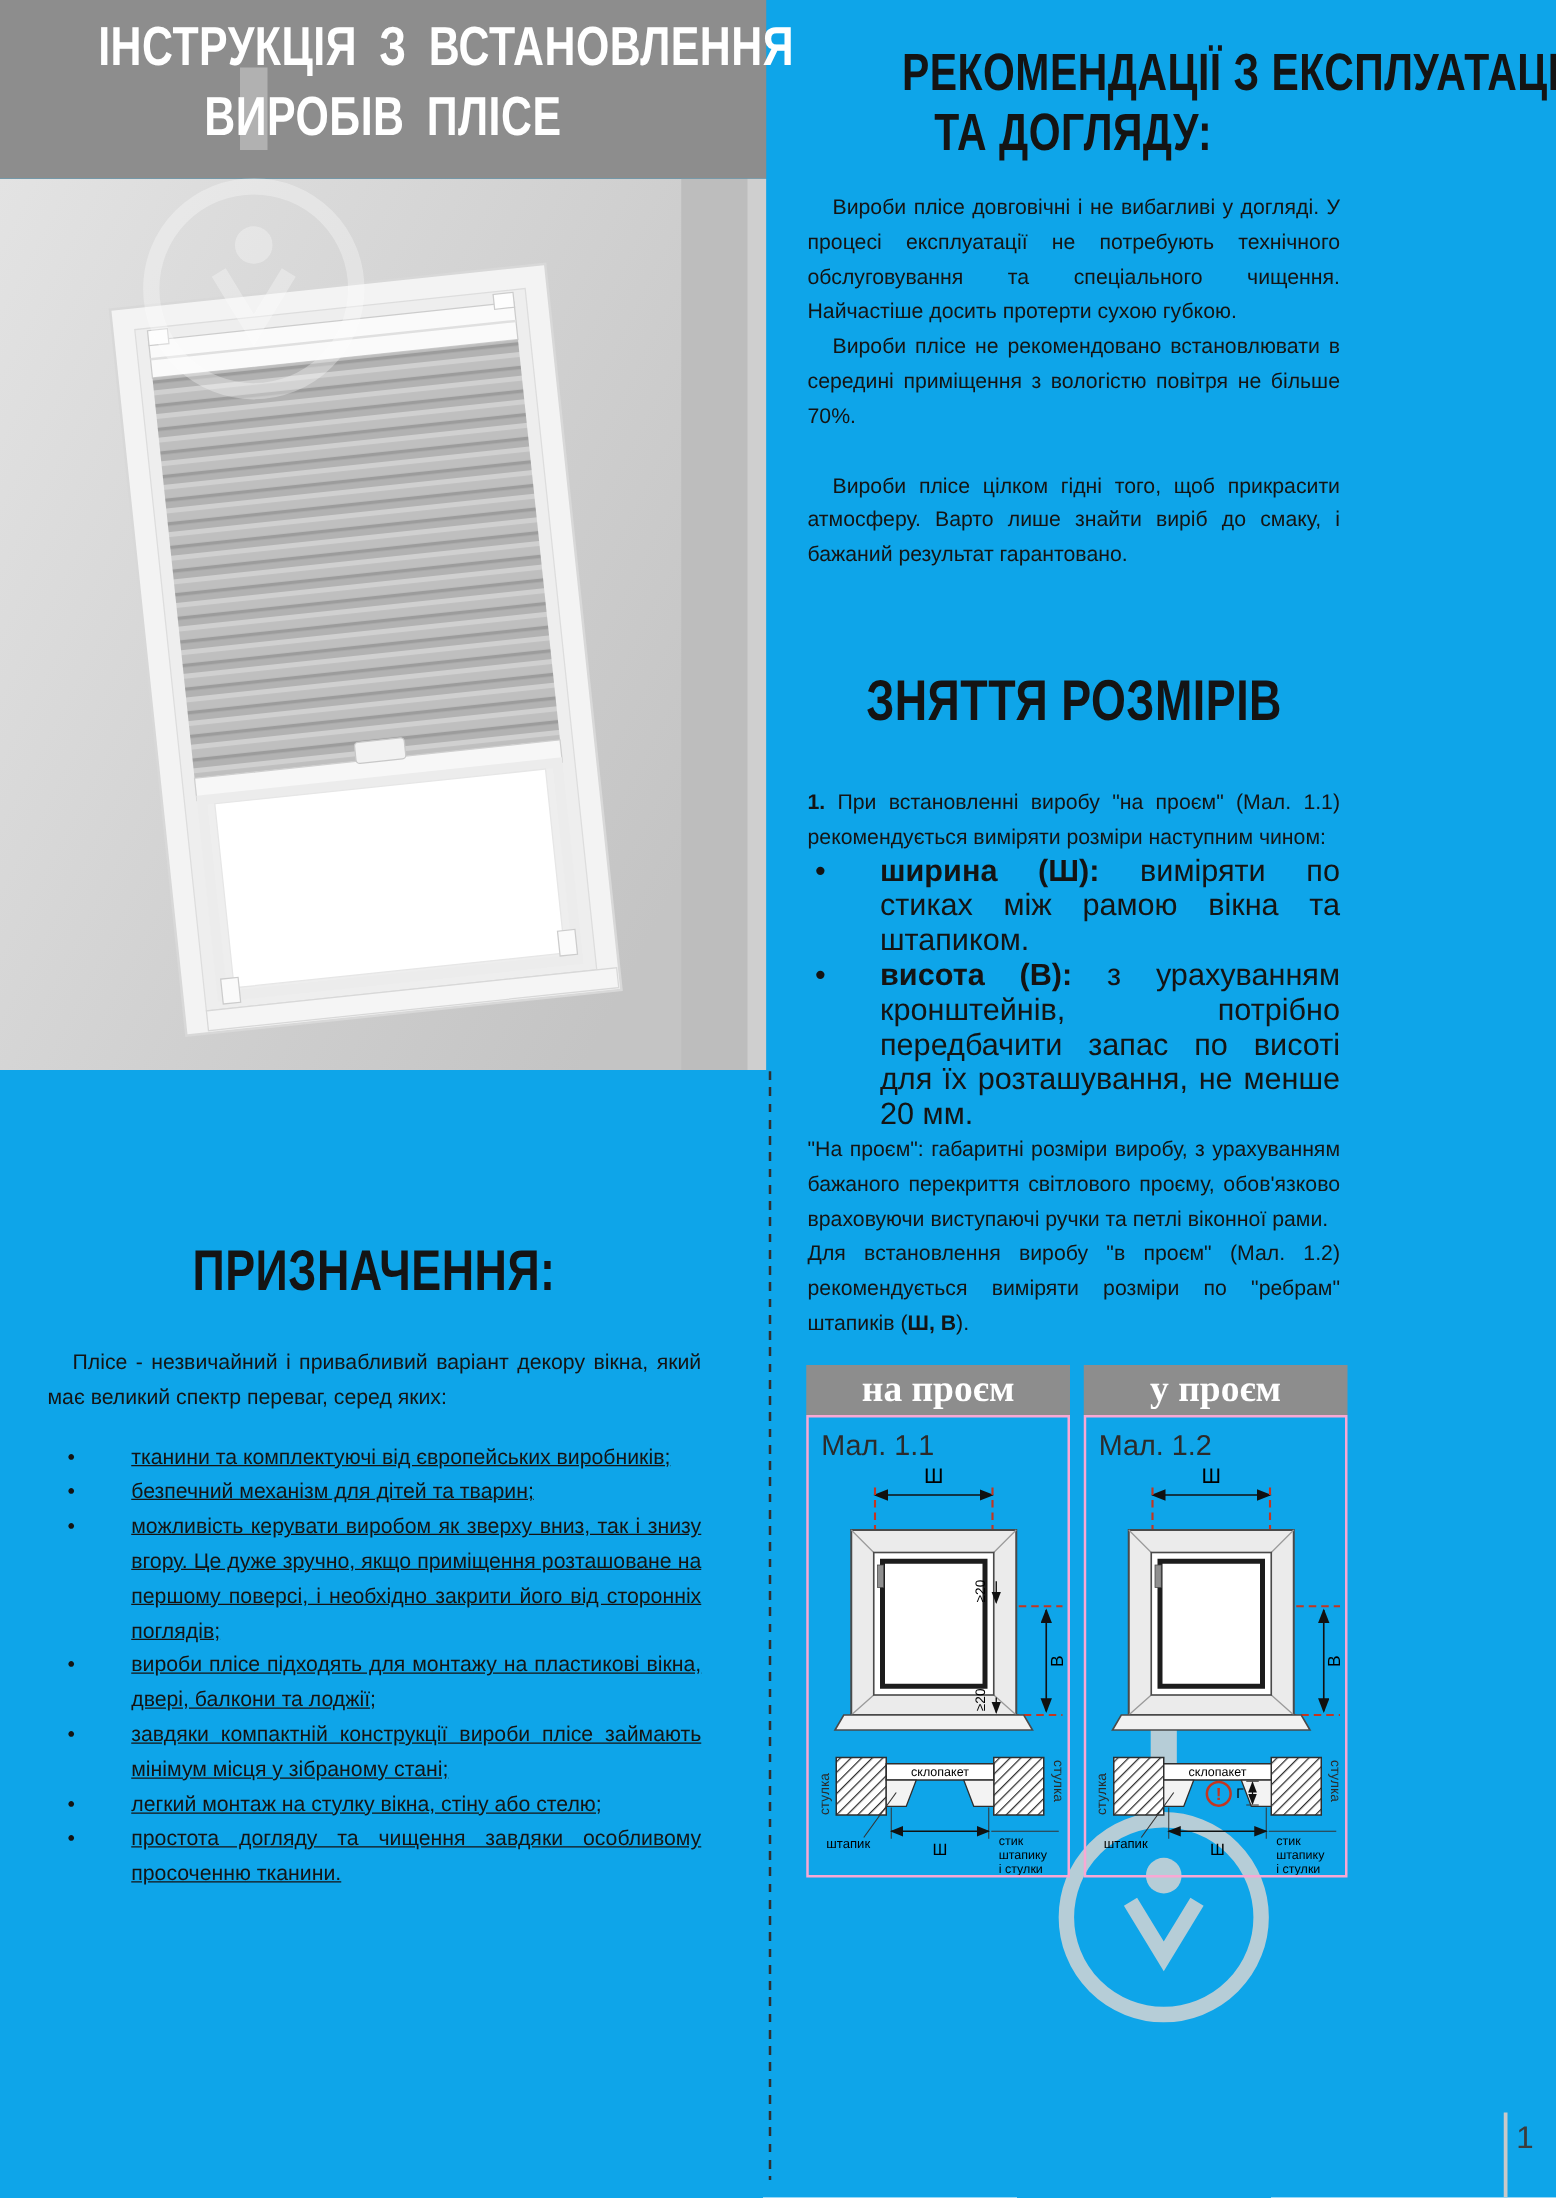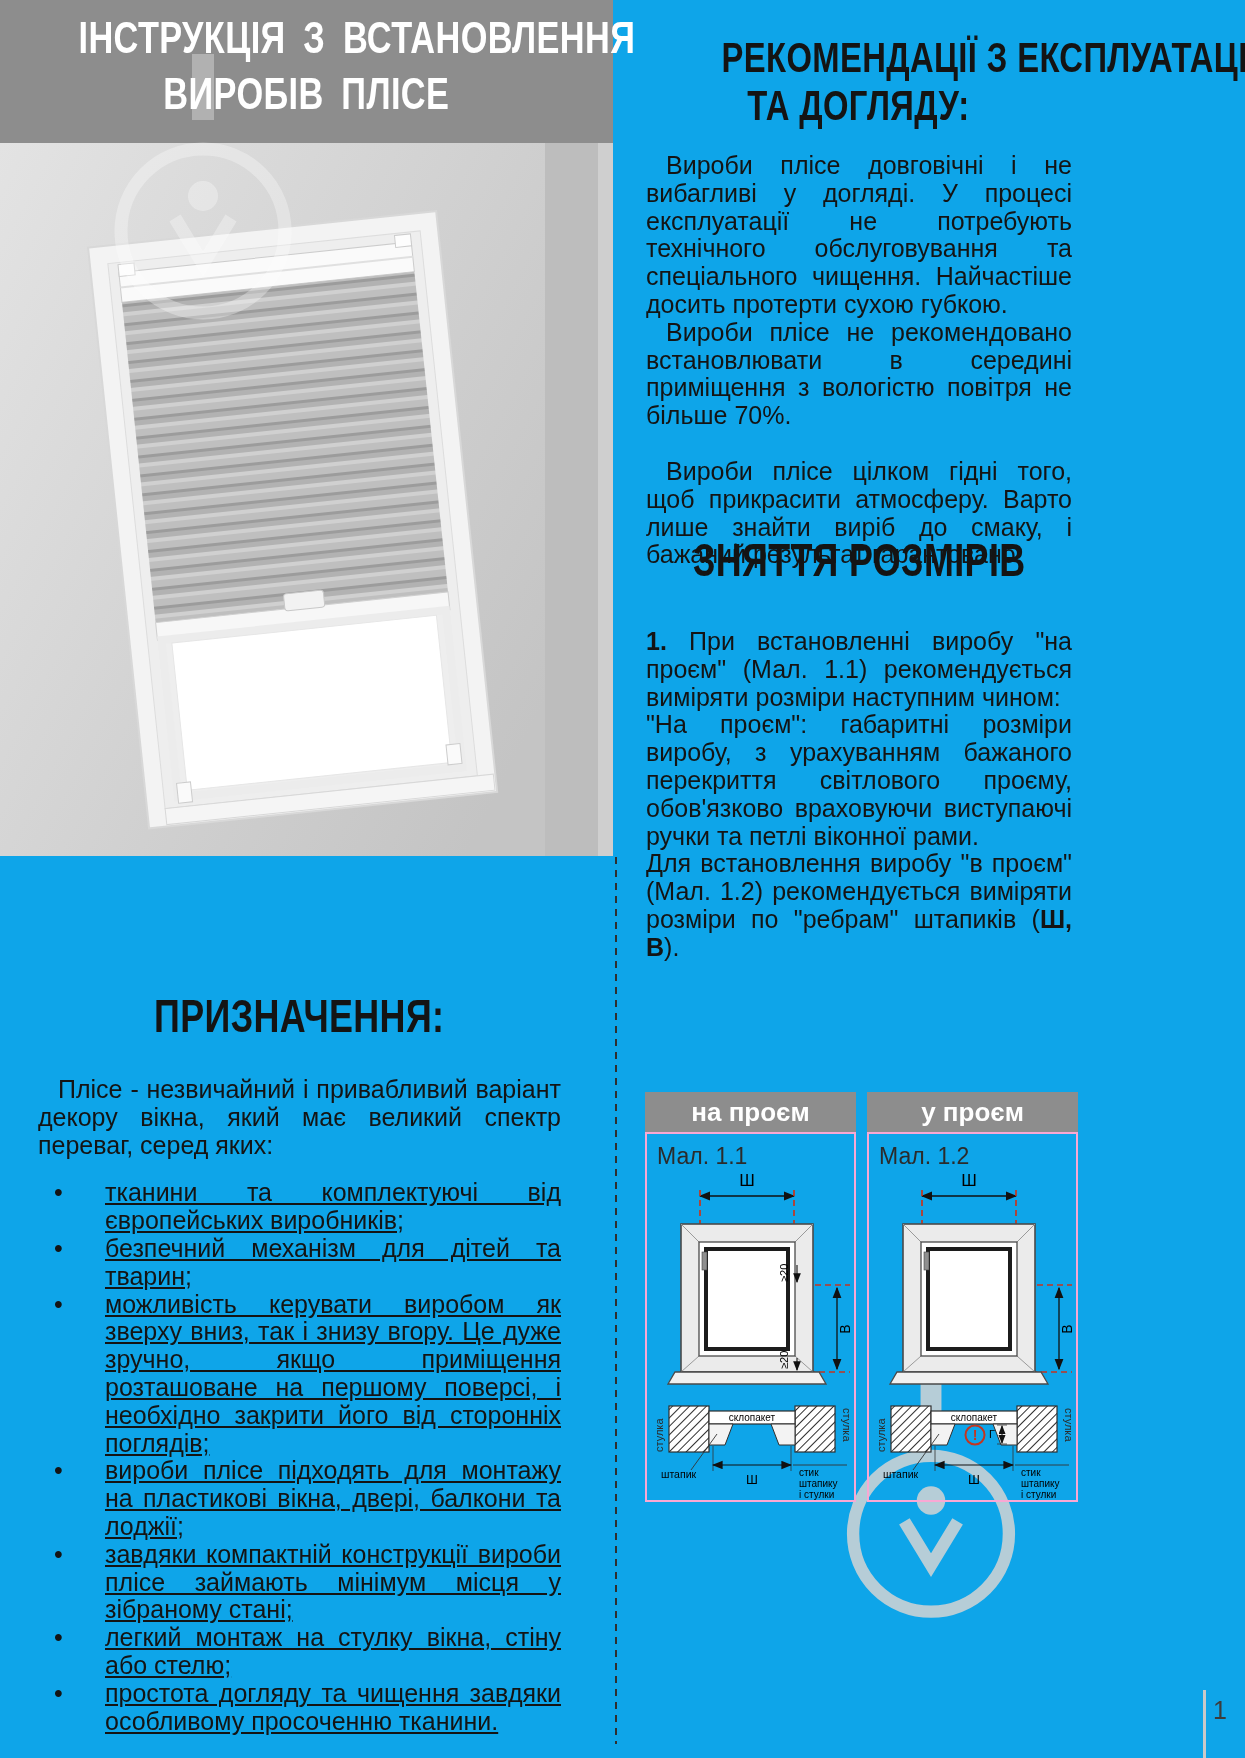--- a/index.html
+++ b/index.html
@@ -20,21 +20,21 @@
     padding-top:10px; box-sizing:border-box;
   }
   .banner .line { font-size:44px; line-height:56px; word-spacing:10px; }
   
   .photo { position:absolute; left:0; top:143px; width:613px; height:713px; }
   .photo svg { display:block; }
   .wm { position:absolute; pointer-events:none; }
   .wm1 { left:103px; top:46px; opacity:0.32; }
   .wm2 { left:836px; top:1358px; opacity:0.85; z-index:0; }
   
-  .txt { font-size:25px; line-height:27.8px; text-align:justify; margin:0; }
+  .txt { font-size:17px; line-height:27.8px; text-align:justify; margin:0; }
   .indent { text-indent:20px; }
   .gap-top { margin-top:28px; }
   
   .left-text {
     position:absolute; left:0; top:942px; width:613px;
     padding:0 52px 0 38px; box-sizing:border-box; z-index:1;
   }
   .left-text .hwrap { margin-bottom:34px;margin-top:48px; }
   .h-big { font-size:46px; line-height:52px; }
   ul.plain { list-style:none; margin:20px 0 0 0; padding:0; }
@@ -47,22 +47,22 @@
   .right-measure { position:absolute; left:646px; top:534px; width:426px; z-index:1; }
   .right-measure .hwrap { margin-bottom:42px; }
   ul.rlist { list-style:none; margin:0; padding:0; }
   ul.rlist li { position:relative; padding-left:58px; text-align:justify;
                 font-size:24.5px; line-height:27.8px; }
   ul.rlist li::before { content:"•"; position:absolute; left:6px; top:0; }
   
   .diagrams { position:absolute; left:645px; top:1092px; display:flex; gap:11px; z-index:1; }
   .panel { width:211px; }
   .panel-header {
-    height:40px; background:#8d8d8d; color:#ffffff; font-weight:bold; font-size:26px;
-    display:flex; align-items:center; justify-content:center;
+    height:40px; background:#8d8d8d; color:#ffffff; font-weight:bold; font-size:30px;
+    display:flex; align-items:center; justify-content:center;font-family:Liberation Serif, serif;
   }
   .panel-body { border:2px solid #f9a8d4; }
   .panel-body svg { display:block; }
   
   .attention { position:absolute; left:646px; top:1533px; width:426px; z-index:2; }
   .attn-lead { display:inline-block; transform:scaleX(0.84); transform-origin:0 50%;
                font-weight:bold; letter-spacing:0.5px; }
   
   .divider {
     position:absolute; left:615px; top:857px; width:2px; height:887px;
@@ -158,20 +158,28 @@
     <p class="txt indent">Вироби плісе довговічні і не вибагливі у догляді. У процесі експлуатації не потребують технічного обслуговування та спеціального чищення. Найчастіше досить протерти сухою губкою.</p>
     <p class="txt indent">Вироби плісе не рекомендовано встановлювати в середині приміщення з вологістю повітря не більше 70%.</p>
     <p class="txt indent gap-top">Вироби плісе цілком гідні того, щоб прикрасити атмосферу. Варто лише знайти виріб до смаку, і бажаний результат гарантовано.</p>
   </div>
 
   <div class="right-measure">
     <div class="hwrap"><span class="cond h-big">ЗНЯТТЯ РОЗМІРІВ</span></div>
     <p class="txt">
       <b>1.</b><span> При встановленні виробу "на проєм" (Мал. 1.1) рекомендується виміряти розміри наступним чином:</span>
     </p>
+    <ul class="rlist">
+      <li>
+        <b>ширина (Ш):</b><span> виміряти по стиках між рамою вікна та штапиком.</span>
+      </li>
+      <li>
+        <b>висота (В):</b><span> з урахуванням кронштейнів, потрібно передбачити запас по висоті для їх розташування, не менше 20 мм.</span>
+      </li>
+    </ul>
     <p class="txt">"На проєм": габаритні розміри виробу, з урахуванням бажаного перекриття світлового проєму, обов'язково враховуючи виступаючі ручки та петлі віконної рами.</p>
     <p class="txt">
       <span>Для встановлення виробу "в проєм" (Мал. 1.2) рекомендується виміряти розміри по "ребрам" штапиків (</span><b>Ш, В</b><span>).</span>
     </p>
   </div>
 
   <div class="diagrams">
 
     <div class="panel">
       <div class="panel-header">на проєм</div>

